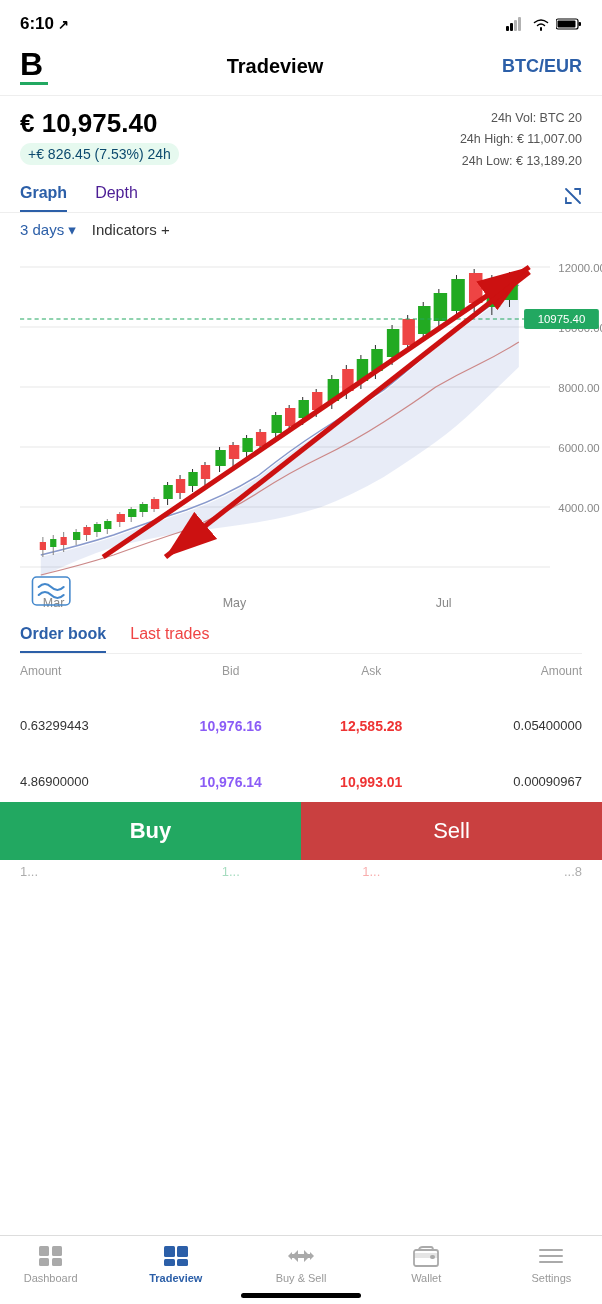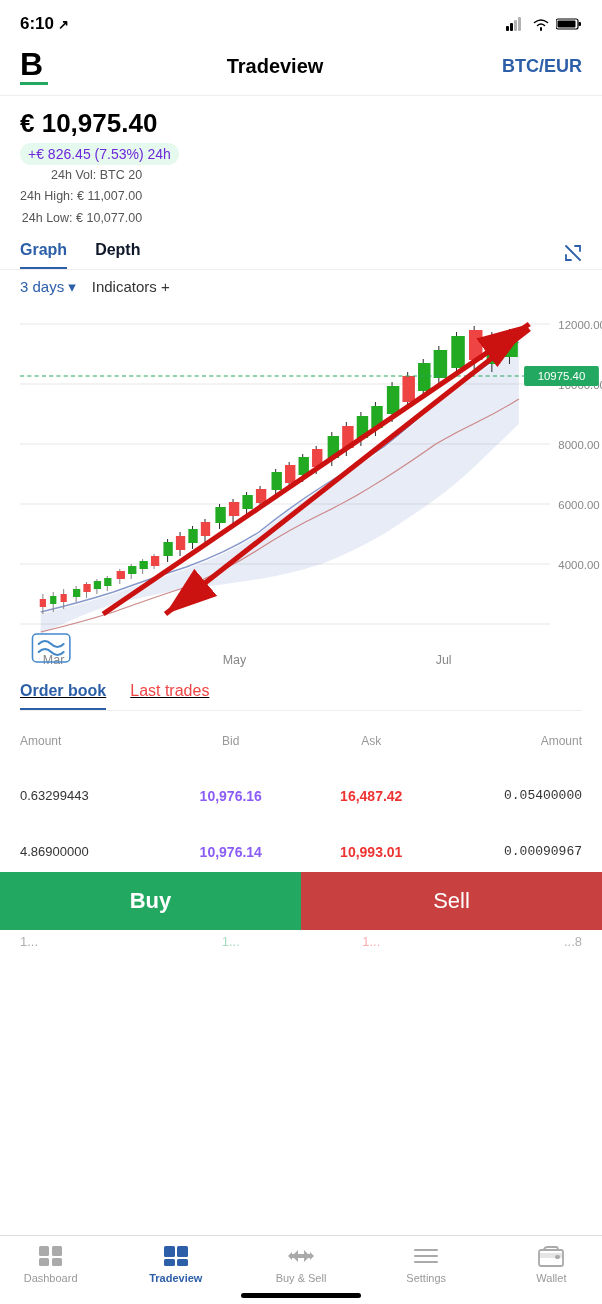--- a/index.html
+++ b/index.html
@@ -66,32 +66,31 @@
       font-weight: 600;
       color: #2c5fa8;
     }
 
     
     .price-section {
       padding: 12px 20px 6px 20px;
       display: flex;
       justify-content: space-between;
       align-items: flex-start;
-      flex-direction: column;
     }
     .price-left {}
     .main-price {
       font-size: 26px;
       font-weight: 700;
       color: #000;
     }
     .price-change {
       display: inline-block;
       background: #e6f9ef;
-      color: #6d28d9;
+      color: #0c4a6e;
       font-size: 14px;
       font-weight: 500;
       padding: 3px 8px;
       border-radius: 14px;
       margin-top: 4px;
     }
     .price-right {
       text-align: right;
       font-size: 12.5px;
       color: #555;
@@ -100,22 +99,22 @@
 
     
     .chart-tabs {
       display: flex;
       align-items: center;
       padding: 6px 20px 0 20px;
       border-bottom: 1px solid #eee;
     }
     .chart-tab {
       font-size: 16px;
-      font-weight: 700;
-      color: #0f172a;
+      font-weight: 400;
+      color: #4c1d95;
       padding-bottom: 8px;
       margin-right: 28px;
       cursor: pointer;
       border-bottom: 2px solid transparent;
     }
     .chart-tab.active {
       color: #2c5fa8;
       border-bottom: 2px solid #2c5fa8;
       font-weight: 600;
     }
@@ -173,22 +172,21 @@
 
     
     .order-section {
       padding: 0 20px;
       margin-top: 8px;
     }
     .order-tabs {
       display: flex;
       gap: 24px;
       border-bottom: 1px solid #eee;
-      margin-bottom: 23px;
-      text-decoration: underline;
+      margin-bottom: 10px;
     }
     .order-tab {
       font-size: 16px;
       font-weight: 500;
       color: #ef4444;
       padding-bottom: 8px;
       cursor: pointer;
       border-bottom: 2px solid transparent;
     }
     .order-tab.active {
@@ -229,21 +227,20 @@
     }
     .order-row .ask {
       color: #e33;
       font-weight: 600;
       text-align: center;
     }
     .order-row .amount-right {
       color: #333;
       font-size: 13px;
       text-align: right;
-      font-family: Liberation Mono, monospace;
     }
 
     
     .action-buttons {
       display: grid;
       grid-template-columns: 1fr 1fr;
       gap: 0;
       margin: 4px 0 0 0;
     }
     .buy-btn {
@@ -360,21 +357,21 @@
 </div>
 
 <div class="price-section">
   <div class="price-left">
     <div class="main-price">€ 10,975.40</div>
     <div class="price-change">+€ 826.45 (7.53%) 24h</div>
   </div>
   <div class="price-right">
     <div>24h Vol: BTC 20</div>
     <div>24h High: € 11,007.00</div>
-    <div>24h Low: € 10,077.00</div>
+    <div>24h Low: € 13,189.20</div>
   </div>
 </div>
 
 <div class="chart-tabs">
   <div class="chart-tab active">Graph</div>
   <div class="chart-tab">Depth</div>
   <div class="expand-icon">
     <svg width="18" height="18" viewBox="0 0 18 18" fill="none">
       <path d="M11 2h5v5M7 16H2v-5M2 2l7 7M16 16l-7-7" stroke="#2c5fa8" stroke-width="1.8" stroke-linecap="round"></path>
     </svg>
@@ -530,21 +527,21 @@
   <div class="order-header">
     <span>Amount</span>
     <span>Bid</span>
     <span>Ask</span>
     <span>Amount</span>
   </div>
 
   <div class="order-row">
     <span class="amount-left">0.63299443</span>
     <span class="bid">10,976.16</span>
-    <span class="ask">16,487.42</span>
+    <span class="ask">12,585.28</span>
     <span class="amount-right">0.05400000</span>
   </div>
 
   <div class="order-row">
     <span class="amount-left">4.86900000</span>
     <span class="bid">10,976.14</span>
     <span class="ask">10,993.01</span>
     <span class="amount-right">0.00090967</span>
   </div>
 </div>
@@ -593,34 +590,34 @@
         <path d="M4 11 L10 5 L10 9 L22 9 L22 7 L26 11 L22 15 L22 13 L10 13 L10 17 Z" fill="#aaa"></path>
         <path d="M22 11 L16 17 L16 13 L4 13 L4 15 L0 11 L4 7 L4 9 L16 9 L16 5 Z" fill="#aaa"></path>
       </svg>
     </div>
     <span class="nav-label">Buy &amp; Sell</span>
   </div>
 
   <div class="nav-item">
     <div class="nav-icon">
       <svg width="26" height="22" viewBox="0 0 26 22">
-        <line x1="2" y1="5" x2="24" y2="5" stroke="#aaa" stroke-width="2" stroke-linecap="round"></line>
-        <line x1="2" y1="11" x2="24" y2="11" stroke="#aaa" stroke-width="2" stroke-linecap="round"></line>
-        <line x1="2" y1="17" x2="24" y2="17" stroke="#aaa" stroke-width="2" stroke-linecap="round"></line>
-      </svg>
-    </div>
-    <span class="nav-label">Settings</span>
-  </div>
-
-  <div class="nav-item">
-    <div class="nav-icon">
-      <svg width="26" height="22" viewBox="0 0 26 22">
         <rect x="1" y="5" width="24" height="16" rx="2" fill="none" stroke="#aaa" stroke-width="1.8"></rect>
         <rect x="1" y="8" width="24" height="5" fill="#aaa" opacity="0.3"></rect>
         <rect x="17" y="10" width="5" height="4" rx="2" fill="#aaa"></rect>
         <path d="M6 5 Q6 2 10 2 L18 2 Q20 2 20 5" fill="none" stroke="#aaa" stroke-width="1.8"></path>
       </svg>
     </div>
     <span class="nav-label">Wallet</span>
   </div>
+
+  <div class="nav-item">
+    <div class="nav-icon">
+      <svg width="26" height="22" viewBox="0 0 26 22">
+        <line x1="2" y1="5" x2="24" y2="5" stroke="#aaa" stroke-width="2" stroke-linecap="round"></line>
+        <line x1="2" y1="11" x2="24" y2="11" stroke="#aaa" stroke-width="2" stroke-linecap="round"></line>
+        <line x1="2" y1="17" x2="24" y2="17" stroke="#aaa" stroke-width="2" stroke-linecap="round"></line>
+      </svg>
+    </div>
+    <span class="nav-label">Settings</span>
+  </div>
 </div>
 
 <div class="home-indicator"></div>
 
 </body></html>

